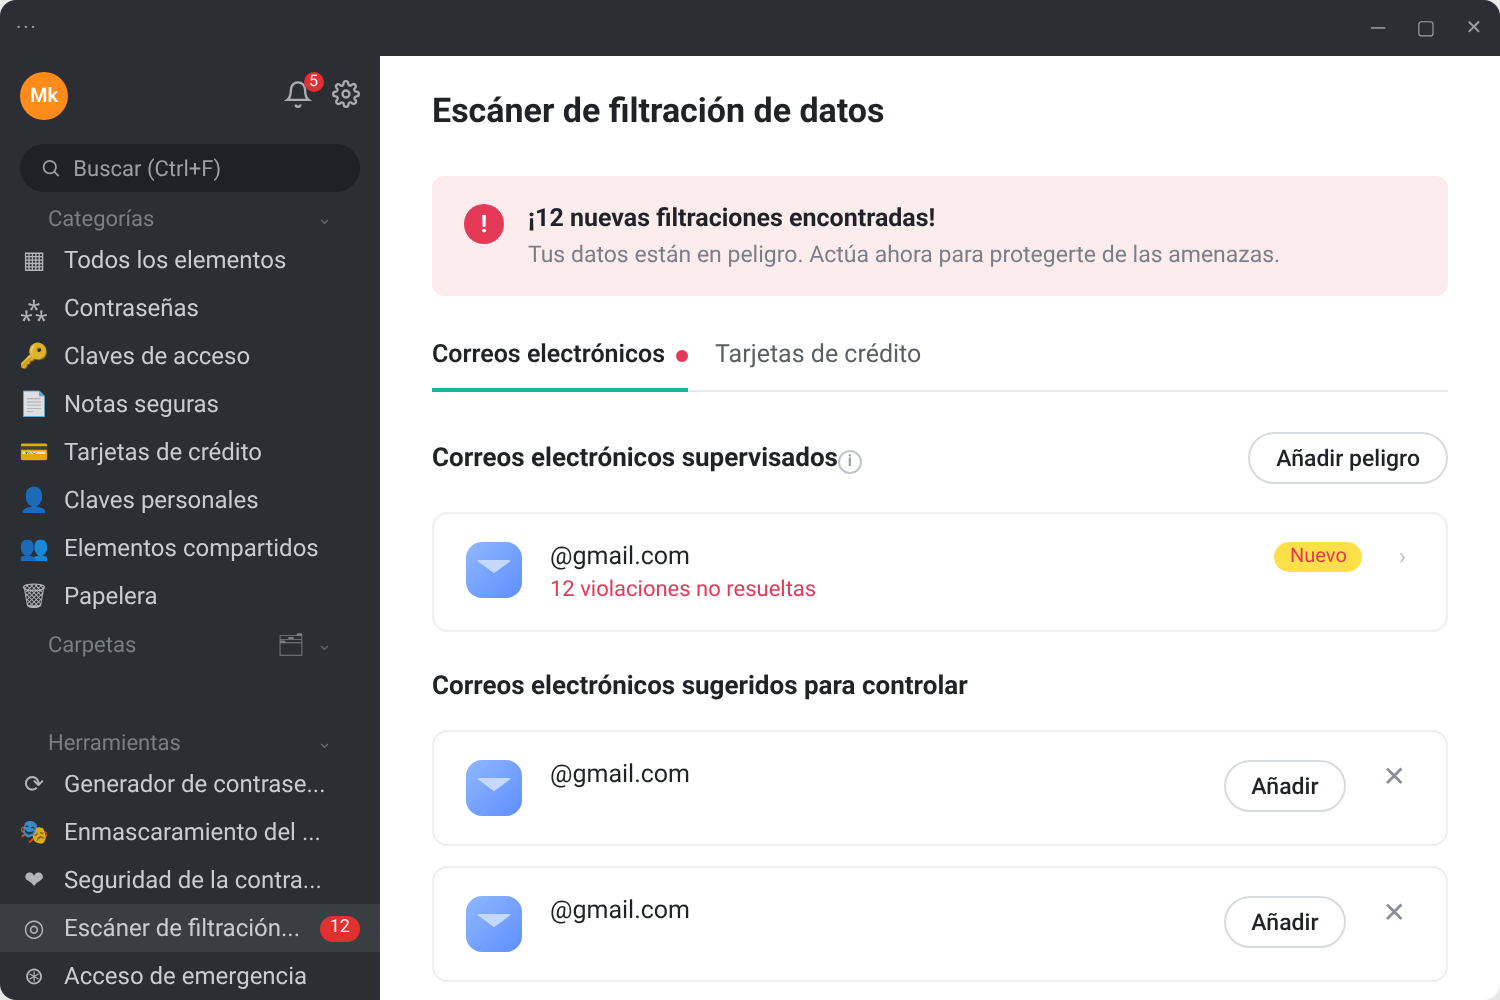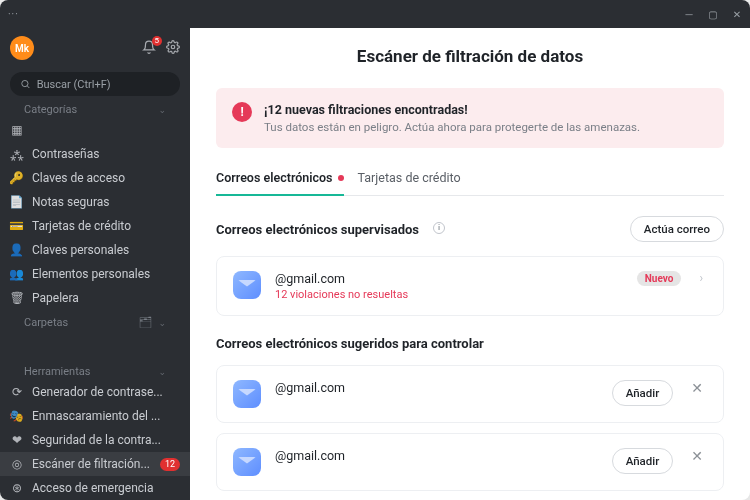--- a/index.html
+++ b/index.html
@@ -27,41 +27,41 @@
 .nav{list-style:none}
 .nav li{display:flex;align-items:center;gap:8px;padding:5px 10px;cursor:pointer;white-space:nowrap;overflow:hidden;text-overflow:ellipsis}
 .nav li.active{background:#3a3d42}
 .nico{width:14px;height:14px;flex-shrink:0;display:flex;align-items:center;justify-content:center;opacity:.85}
 .nav li .lbl{overflow:hidden;text-overflow:ellipsis;flex:1}
 .nbadge{background:#e03030;color:#fff;font-size:9px;border-radius:7px;padding:0 5px;line-height:13px}
 .li-right{display:flex;gap:6px;align-items:center;color:#7a7f87}
 .main{flex:1;overflow-y:auto;padding:18px 26px 0}
 .main::-webkit-scrollbar{width:6px}
 .main::-webkit-scrollbar-thumb{background:#ddd;border-radius:3px}
-h1{font-size:17px;font-weight:700;text-align:center;margin-bottom:22px;color:#1f2328}
+h1{font-size:17px;font-weight:700;text-align:left;margin-bottom:22px;color:#1f2328}
 .alert{background:#fcecee;border-radius:6px;padding:14px 16px;display:flex;gap:12px;margin-bottom:22px}
 .alert-dot{width:20px;height:20px;border-radius:50%;background:#e53958;color:#fff;display:flex;align-items:center;justify-content:center;font-weight:700;font-size:12px;flex-shrink:0}
 .alert-title{font-weight:700;font-size:12.5px;color:#1f2328;margin-bottom:3px}
 .alert-sub{font-size:11.5px;color:#7a7f87}
 .tabs{display:flex;gap:14px;border-bottom:1px solid #e6e8eb;margin-bottom:20px}
 .tab{padding:0 0 10px;font-size:12.5px;color:#5a5f66;cursor:pointer;position:relative;display:flex;align-items:center;gap:5px}
 .tab.active{color:#1f2328;font-weight:600}
 .tab.active::after{content:"";position:absolute;left:0;right:0;bottom:-1px;height:2px;background:#17b897}
 .tdot{width:6px;height:6px;border-radius:50%;background:#e53958}
 .section-hd{display:flex;align-items:center;justify-content:space-between;margin-bottom:14px}
-.section-title{font-size:13px;font-weight:700;color:#1f2328;display:flex;align-items:flex-start;gap:14px}
+.section-title{font-size:13px;font-weight:700;color:#1f2328;display:flex;align-items:flex-end;gap:0}
 .info-i{width:12px;height:12px;border:1px solid #c0c4cb;border-radius:50%;font-size:8px;color:#9aa0a6;display:flex;align-items:center;justify-content:center}
 .btn-pill{border:1px solid #d7dade;background:#fff;border-radius:16px;padding:5px 13px;font-size:11.5px;color:#1f2328;cursor:pointer;font-weight:500}
 .card{background:#fff;border:1px solid #edeff2;border-radius:8px;padding:14px 16px;display:flex;align-items:flex-start;gap:14px;margin-bottom:10px}
 .mailico{width:28px;height:28px;border-radius:8px;background:linear-gradient(135deg,#8fb8ff,#5e8eff);position:relative;flex-shrink:0}
 .mailico::after{content:"";position:absolute;left:5px;top:9px;width:18px;height:12px;background:#c6d8ff;border-radius:2px;clip-path:polygon(0 0,100% 0,50% 55%)}
 .email{font-size:12.5px;color:#1f2328}
 .viol{font-size:11px;color:#e53958;margin-top:2px}
 .spacer{flex:1}
-.tag-new{background:#e5e5e5;color:#e53958;font-size:10px;padding:2px 8px;border-radius:10px;font-weight:700}
+.tag-new{background:#fde047;color:#e53958;font-size:10px;padding:2px 8px;border-radius:10px;font-weight:400}
 .arrow{color:#c0c4cb;font-size:12px;cursor:pointer;padding:0 4px}
 .xbtn{color:#8b9096;font-size:14px;font-weight:300;cursor:pointer;padding:0 4px}
 .section-hd.sugg{margin-top:20px}
 </style>
 </head>
 <body>
 
 <div class="app">
 
   <div class="titlebar">
@@ -105,20 +105,21 @@
         <input type="text" placeholder="Buscar (Ctrl+F)" style="">
       </div>
 
       <div class="sect">
         <span>Categorías</span>
         <span class="chev">⌄</span>
       </div>
       <ul class="nav">
         <li>
             <span class="nico">▦</span>
+            <span class="lbl">Todos los elementos</span>
           </li>
         <li>
             <span class="nico">⁂</span>
             <span class="lbl">Contraseñas</span>
           </li>
         <li>
             <span class="nico">🔑</span>
             <span class="lbl">Claves de acceso</span>
           </li>
         <li>
@@ -128,21 +129,21 @@
         <li>
             <span class="nico">💳</span>
             <span class="lbl">Tarjetas de crédito</span>
           </li>
         <li>
             <span class="nico">👤</span>
             <span class="lbl">Claves personales</span>
           </li>
         <li>
             <span class="nico">👥</span>
-            <span class="lbl">Elementos personales</span>
+            <span class="lbl">Elementos compartidos</span>
           </li>
         <li>
             <span class="nico">🗑</span>
             <span class="lbl">Papelera</span>
           </li>
       </ul>
 
       <div class="sect">
         <span>Carpetas</span>
         <span class="li-right">
@@ -201,21 +202,21 @@
         <div class="tab">
           <span>Tarjetas de crédito</span>
         </div>
       </div>
 
       <div class="section-hd">
         <div class="section-title">
           <span>Correos electrónicos supervisados</span>
           <span class="info-i">i</span>
         </div>
-        <button class="btn-pill">Actúa correo</button>
+        <button class="btn-pill">Añadir peligro</button>
       </div>
 
       <div class="card">
         <div class="mailico"></div>
         <div>
           <div class="email">@gmail.com</div>
           <div class="viol">12 violaciones no resueltas</div>
         </div>
         <div class="spacer"></div>
         <span class="tag-new">Nuevo</span>

